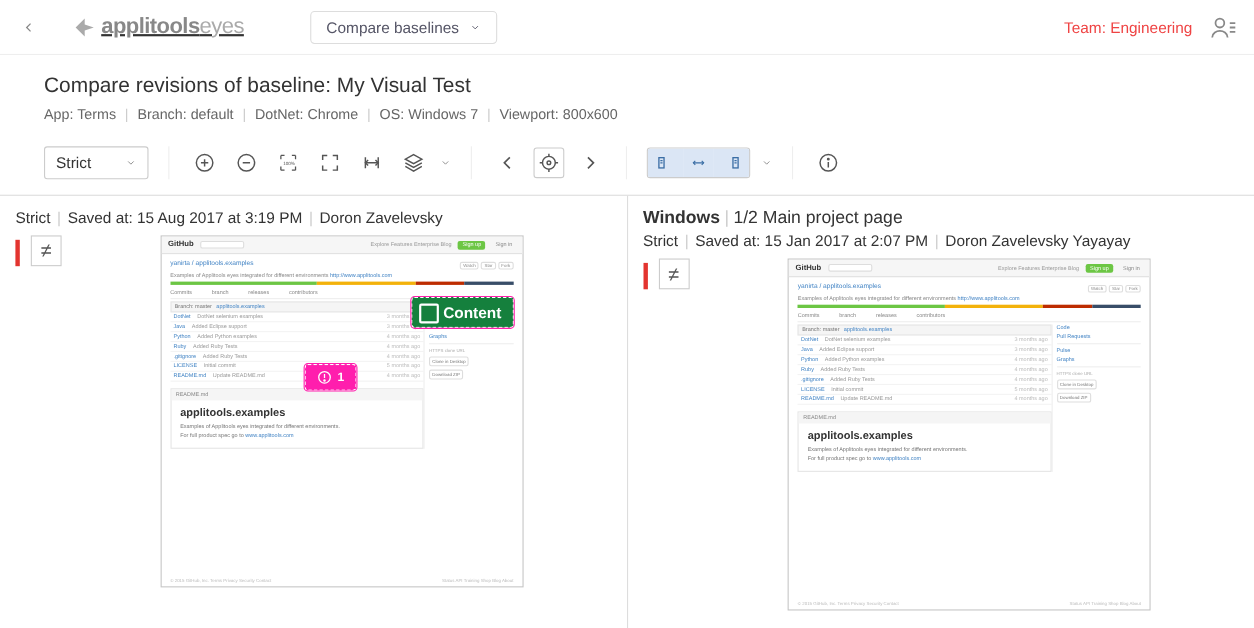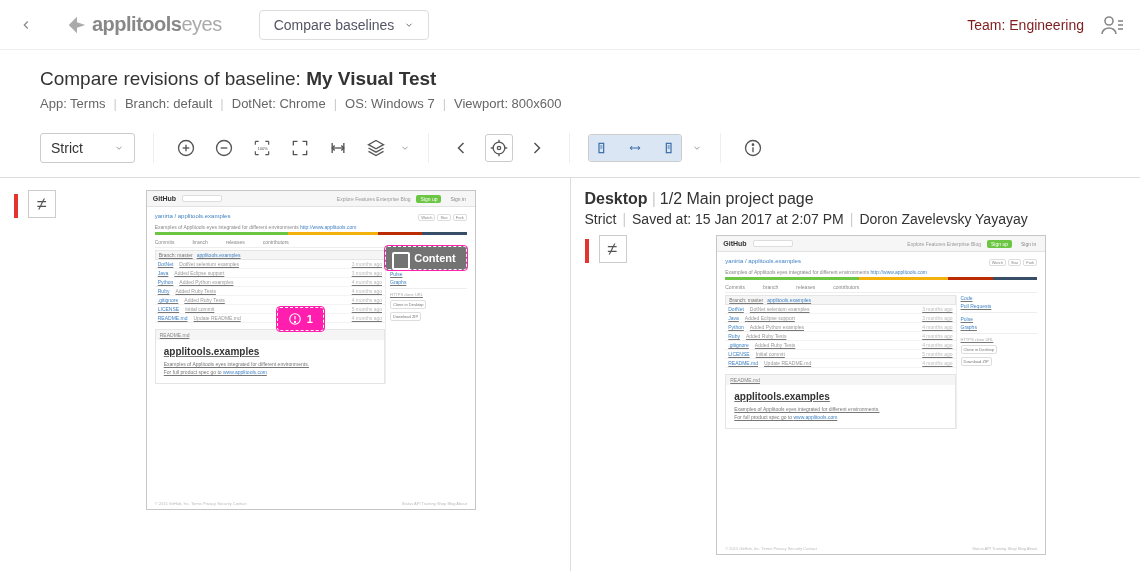--- a/index.html
+++ b/index.html
@@ -1,29 +1,29 @@
 <!DOCTYPE html>
 <html><head>
 <meta charset="utf-8">
 <style>
   * { box-sizing: border-box; margin: 0; padding: 0; }
   body { font-family: -apple-system, BlinkMacSystemFont, "Segoe UI", Helvetica, Arial, sans-serif; font-size: 14px; color: #333; background: #fff; width: 1140px; }
   .topbar { height: 50px; display: flex; align-items: center; padding: 0 16px; border-bottom: 1px solid #eee; }
   .back-btn { width: 20px; height: 20px; margin-right: 30px; display:flex; align-items:center; justify-content:center; cursor:pointer; color:#888; }
-  .logo { display: flex; align-items: center; margin-right: 37px; }
+  .logo { display: flex; align-items: center; margin-right: 60px; text-decoration: underline; }
   .logo-text { font-size: 20px; color:#aaa; letter-spacing:-0.5px; }
   .logo-bold { color:#888; font-weight:600; }
   .select-like { border:1px solid #ddd; border-radius:4px; padding:6px 14px; display:flex; align-items:center; gap:10px; cursor:pointer; color:#556; }
   .spacer { flex:1; }
-  .team { color:#7f1d1d; margin-right:16px; }
+  .team { color:#ef4444; margin-right:16px; }
   .user-icon { width:24px; height:24px; color:#888; }
 
   .header-block { padding: 18px 40px 10px 40px; }
   .title-line { font-size:19px; margin-bottom:6px; }
-  .title-line strong { font-weight:700; }
+  .title-line strong { font-weight:400; }
   .meta-line { color:#666; font-size:13px; display:flex; gap:8px; align-items:center; }
   .meta-sep { color:#ccc; }
 
   .toolbar-row { display:flex; align-items:center; gap:18px; padding: 12px 40px 14px 40px; }
   .match-select { border:1px solid #ccc; border-radius:3px; padding:6px 10px; display:flex; align-items:center; gap:16px; cursor:pointer; width:95px; justify-content:space-between; }
   .vdiv { width:1px; height:30px; background:#eee; }
   .icon-btn { width:28px; height:28px; display:flex; align-items:center; justify-content:center; color:#555; cursor:pointer; border-radius:3px; }
   .icon-btn svg { width:20px; height:20px; }
   .icon-group { display:flex; gap:10px; align-items:center; }
   .side-by-side-toggle { border:1px solid #ccc; border-radius:3px; display:flex; overflow:hidden; }
@@ -53,37 +53,37 @@
   .gh-btn-gray { font-size:5px; padding:1px 3px; color:#888; }
   .gh-body { padding:6px 8px; }
   .crumb { color:#4183c4; font-size:6px; margin-bottom:5px; }
   .mini-btns { float:right; display:flex; gap:2px; margin-top:-10px;}
   .mini-btn { border:1px solid #ddd; font-size:4px; padding:0 2px; border-radius:2px; color:#888; }
   .desc { font-size:5px; color:#888; margin:4px 0 2px 0; }
   .desc a { color:#4183c4; }
   .colorbar { height:3px; display:flex; margin:2px 0 4px 0; }
   .colorbar span:nth-child(1){flex:3;background:#6cc644;} .colorbar span:nth-child(2){flex:2;background:#f3b20b;} .colorbar span:nth-child(3){flex:1;background:#bd2c00;} .colorbar span:nth-child(4){flex:1;background:#384d68;}
   .tabsrow { display:flex; font-size:5px; color:#888; gap:18px; border-bottom:1px solid #eee; padding-bottom:2px; margin-bottom:2px;}
-  .split { display:flex; gap:0;text-decoration:underline; }
+  .split { display:flex; gap:0; }
   .split .left { flex:3; }
   .split .right { flex:1; border-left:1px solid #eee; padding-left:4px; font-size:4px; color:#999;}
   .filehead { background:#f5f5f5; border:1px solid #e5e5e5; padding:1px 3px; font-size:5px; color:#777; display:flex; gap:4px;}
   .filelist { font-size:5px; }
   .filelist div { display:flex; justify-content:space-between; padding:1px 3px; border-bottom:1px solid #f3f3f3;}
   .filelist div span:first-child { color:#4183c4; }
   .filelist div span:nth-child(2) { color:#999; flex:1; text-align:left; padding-left:6px; }
   .filelist div span:last-child { color:#bbb; }
   .readme-box { border:1px solid #e5e5e5; margin-top:6px; }
   .readme-head { background:#f5f5f5; font-size:5px; padding:2px 4px; color:#888; }
   .readme-body { padding:6px 8px; }
   .readme-body h1 { font-size:10px; color:#333; margin-bottom:4px; }
   .readme-body p { font-size:5px; color:#777; margin-bottom:2px; }
   .gh-foot { position:absolute; bottom:3px; left:8px; right:8px; display:flex; justify-content:space-between; font-size:4px; color:#bbb; }
 
-  .region-tag { position:absolute; background:#737373; color:#fff; font-size:11px; font-weight:600; padding:5px 10px 5px 28px; border-radius:3px; border:1px dashed #fff; outline:1px solid #ff1ead; }
+  .region-tag { position:absolute; background:#15803d; color:#fff; font-size:14px; font-weight:600; padding:5px 10px 5px 28px; border-radius:3px; border:1px dashed #fff; outline:1px solid #ff1ead; }
   .region-tag::before { content:""; position:absolute; left:6px; top:5px; width:14px; height:14px; border:2px solid #fff; border-radius:2px; }
   .region-tag.content-tag { top:55px; right:8px; }
   .bug-badge { position:absolute; top:116px; left:130px; background:#ff1ead; color:#fff; font-size:11px; font-weight:700; padding:4px 10px; border-radius:3px; display:flex; align-items:center; gap:5px; border:1px dashed #fff; outline:1px solid #ff1ead;}
   .bug-badge svg { width:14px; height:14px; }
 
   .chev { width:10px; height:10px; }
   .right-side-link { font-size:5px; color:#4183c4; margin-bottom:2px;}
   .right-small-btn { border:1px solid #ddd; font-size:4px; padding:1px 2px; color:#777; margin-top:3px; display:inline-block; border-radius:2px;}
 </style>
 </head>
@@ -248,20 +248,23 @@
         <circle cx="12" cy="12" r="9"></circle>
         <line x1="12" y1="11" x2="12" y2="17"></line>
         <circle cx="12" cy="8" r="0.8" fill="currentColor"></circle>
       </svg>
     </div>
 </div>
 
 <div class="compare-area">
 
   <div class="pane">
+    <div class="pane-sub">
+      <span>Strict</span><span class="sep">|</span><span>Saved at: 15 Aug 2017 at 3:19 PM</span><span class="sep">|</span><span>Doron Zavelevsky</span>
+    </div>
     <div class="step-row">
       <div class="diff-strip"></div>
       <div class="status-badge">≠</div>
       <div class="thumb-wrap">
         <div class="thumb">
           <div class="gh-top">
             <span class="ghlabel">GitHub</span>
             <span style="border:1px solid #ddd;width:40px;height:7px;border-radius:2px;background:#fff"></span>
             <span class="filler"></span>
             <span class="nav">Explore   Features   Enterprise   Blog</span>
@@ -367,21 +370,21 @@
               </svg>
             <span>1</span>
           </div>
         </div>
       </div>
     </div>
   </div>
 
   <div class="pane">
     <div class="pane-title">
-      <span class="label">Desktop</span><span class="sep">|</span><span>1/2 Main project page</span>
+      <span class="label">Windows</span><span class="sep">|</span><span>1/2 Main project page</span>
     </div>
     <div class="pane-sub">
       <span>Strict</span><span class="sep">|</span><span>Saved at: 15 Jan 2017 at 2:07 PM</span><span class="sep">|</span><span>Doron Zavelevsky Yayayay</span>
     </div>
     <div class="step-row">
       <div class="diff-strip"></div>
       <div class="status-badge">≠</div>
       <div class="thumb-wrap">
         <div class="thumb">
           <div class="gh-top">

